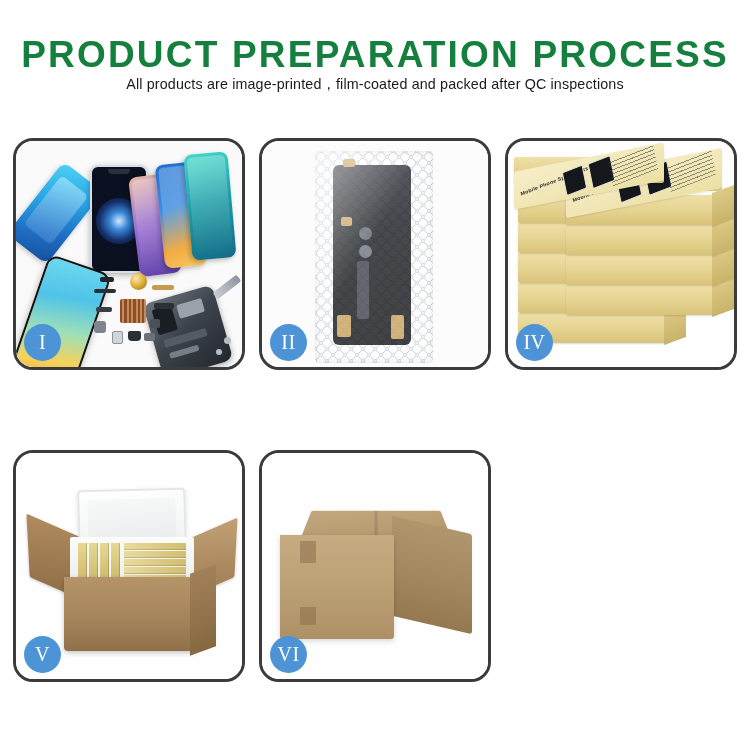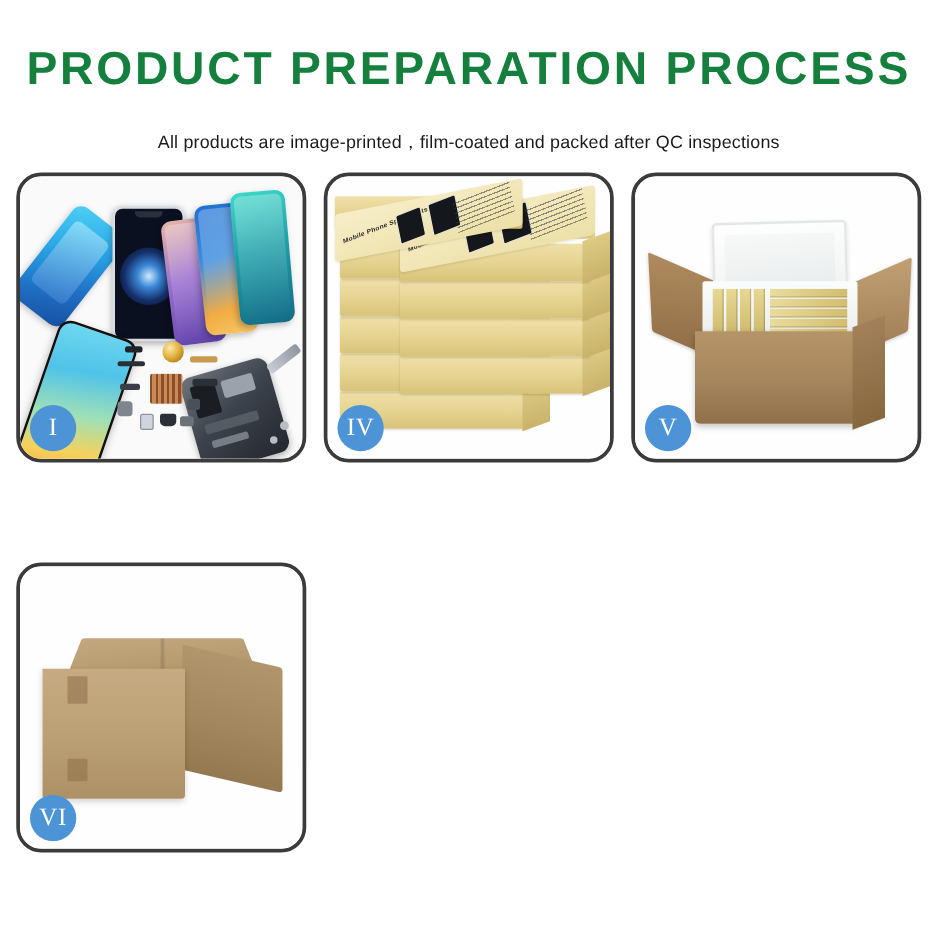--- a/index.html
+++ b/index.html
@@ -11,21 +11,21 @@
   .page{width:750px;height:750px;position:relative;}
 
   
   .header{text-align:center;padding-top:36px;}
   .title{
     font-size:37px;font-weight:700;color:#15803d;
     letter-spacing:2.2px;line-height:1.05;
     font-family:"Liberation Sans",sans-serif;
   }
   .subtitle{
-    font-size:14.3px;color:#1a1a1a;margin-top:29px;letter-spacing:.15px;
+    font-size:14.3px;color:#1a1a1a;margin-top:0;letter-spacing:.15px;
   }
 
   
   .grid{
     position:absolute;left:13px;top:138px;
     width:724px;
     display:grid;
     grid-template-columns:repeat(3,232px);
     grid-template-rows:232px 232px;
     column-gap:14px;row-gap:80px;
@@ -346,20 +346,41 @@
         <div class="tool"></div>
         <div class="scr s1"></div>
         <div class="scr s2"></div>
         <div class="hidden-text">Mobile phone parts, screens and components before preparation</div>
       </div>
       <div class="badge">
         <span>I</span>
       </div>
     </div>
 
+    <div class="panel">
+      <div class="stage">
+        <div class="p2bg"></div>
+        <div class="bubble">
+          <div class="lcd">
+            <div class="tab t1"></div>
+            <div class="tab t2"></div>
+            <div class="tab t3"></div>
+            <div class="tab t4"></div>
+            <div class="cam"></div>
+            <div class="cam2"></div>
+            <div class="strip"></div>
+          </div>
+          <div class="gloss"></div>
+        </div>
+        <div class="hidden-text">Individual screen sealed in bubble wrap film</div>
+      </div>
+      <div class="badge">
+        <span>II</span>
+      </div>
+    </div>
 
 
     <div class="panel">
       <div class="stage">
         <div class="p4bg"></div>
         <div class="stack">
           <div class="sbox lblA">
               <div class="side"></div>
             </div>
           <div class="sbox lblC">

